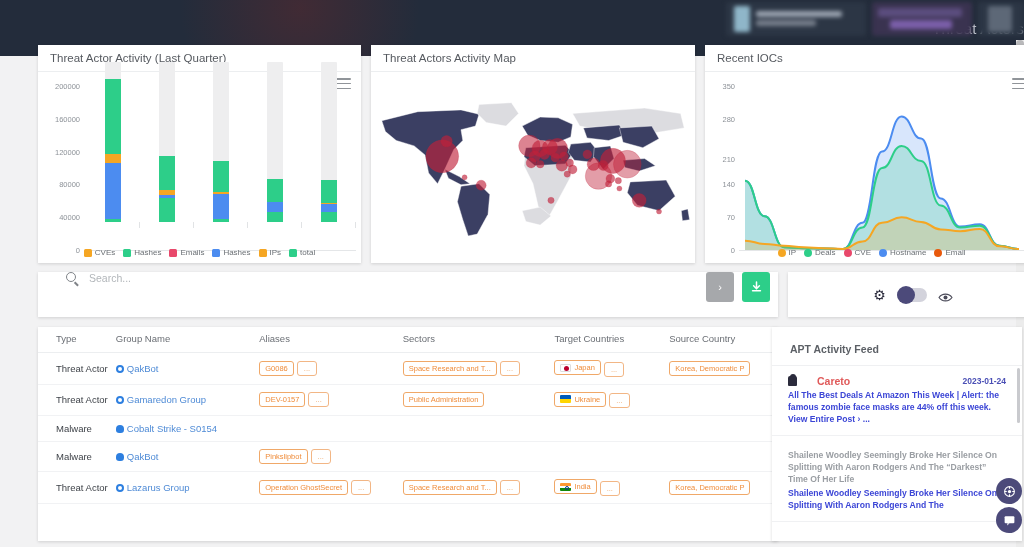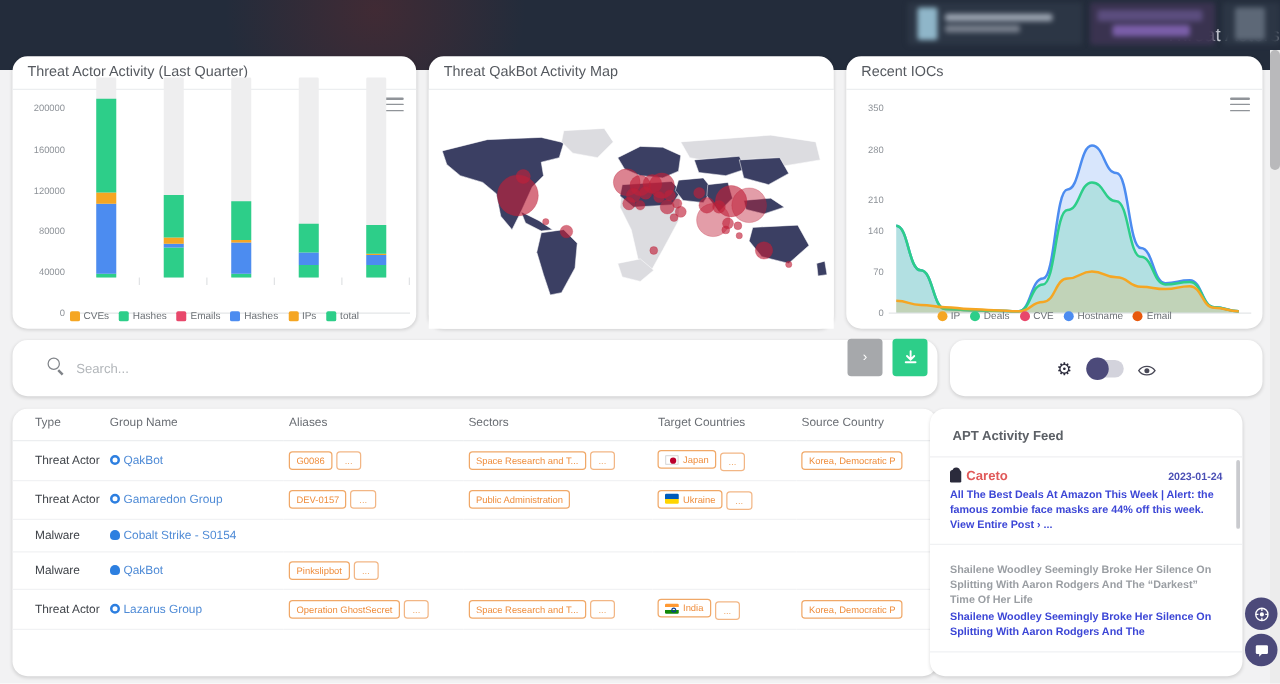--- a/index.html
+++ b/index.html
@@ -29,21 +29,21 @@
   .bar3 { left: 30px; top: 18px; width: 60px; height: 6px; background: #777f8c; }
   .bar4 { left: 6px; top: 6px; width: 84px; height: 9px; background: #5b4d7e; }
   .bar5 { left: 18px; top: 18px; width: 62px; height: 9px; background: #7a5ea8; }
   .bar6 { left: 10px; top: 4px; width: 24px; height: 26px; background: #5d6877; }
 
   
   .page-scroll { position: absolute; right: 0; top: 40px; width: 8px; height: 507px; background: #ececec; }
   .page-scroll .thumb { position: absolute; top: 0; left: 0; width: 8px; height: 96px; background: #b9b9bb; border-radius: 4px; }
 
   
-  .card { background: #fff; border-radius: 12px; box-shadow: 0 1px 3px rgba(0,0,0,.14); position: absolute; }
+  .card { background: #fff; border-radius: 0; box-shadow: 0 1px 3px rgba(0,0,0,.14); position: absolute; margin-left: 28px; }
   .card-head { height: 27px; border-bottom: 1px solid #eceef0; display: flex; align-items: center; padding: 0 12px; }
   .card-title { font-size: 11.5px; color: #55595f; }
 
   
   .c1 { left: 10px; top: 45px; width: 323px; height: 218px; }
   .c2 { left: 343px; top: 45px; width: 324px; height: 218px; }
   .c3 { left: 677px; top: 45px; width: 333px; height: 218px; }
 
   .menu-icon { position: absolute; right: 10px; top: 33px; width: 16px; height: 12px; cursor: pointer; }
   .menu-icon span { display: block; height: 1.6px; background: #909499; margin-bottom: 3.2px; border-radius: 1px; }
@@ -65,21 +65,21 @@
   .lg-ci { width: 8px; height: 8px; border-radius: 50%; }
 
   
   .map-wrap { position: absolute; left: 0; top: 27px; width: 100%; height: 191px; overflow: hidden; background: #fff; }
 
   
   .iocs-svg { position: absolute; left: 0; top: 0; }
 
   
   .searchcard { left: 10px; top: 272px; width: 740px; height: 45px; }
-  .search-row { display: flex; align-items: flex-end; height: 100%; padding: 16px 8px; gap: 8px; }
+  .search-row { display: flex; align-items: flex-start; height: 100%; padding: 0 8px; gap: 8px; }
   .s-icon { width: 15px; height: 15px; position: relative; margin-left: 20px; flex: 0 0 auto; }
   .s-icon .ring { position: absolute; width: 10px; height: 10px; border: 1.6px solid #808489; border-radius: 50%; left: 0; top: 0; }
   .s-icon .hdl { position: absolute; width: 5px; height: 1.6px; background: #808489; transform: rotate(45deg); left: 8px; top: 11px; }
   .search-input { flex: 1; border: none; outline: none; font-size: 10.5px; color: #4a4e53; font-family: "Liberation Sans", sans-serif; }
   .search-input::placeholder { color: #b2b6ba; }
   .sq-btn { width: 28px; height: 30px; border-radius: 3px; display: flex; align-items: center; justify-content: center; border: none; cursor: pointer; }
   .sq-grey { background: #a6a8ab; color: #fff; font-size: 11px; }
   .sq-green { background: #2dce89; color: #fff; }
 
   .togglecard { left: 760px; top: 272px; width: 250px; height: 45px; }
@@ -113,21 +113,21 @@
   .flag-in { background: linear-gradient(#ff9933 33%, #fff 33%, #fff 66%, #138808 66%); position: relative; }
   .flag-in::after { content:""; position:absolute; left:4.2px; top:3px; width:2.4px; height:2.4px; border:.6px solid #0a3d91; border-radius:50%; }
 
   
   .feedcard { left: 744px; top: 327px; width: 250px; height: 214px; overflow: hidden; font-weight: bold; }
   .feed-title { font-size: 10.5px; color: #5c6066; padding: 16px 0 10px 18px; border-bottom: 1px solid #eff0f2; }
   .feed-body { position: relative; height: 166px; overflow: hidden; }
   .feed-scroll { position: absolute; right: 2px; top: 2px; width: 3px; height: 55px; background: #c9cace; border-radius: 2px; }
   .feed-item { padding: 9px 16px 9px 16px; border-bottom: 1px solid #f0f1f3; }
   .feed-head { display: flex; align-items: center; justify-content: space-between; }
-  .feed-actor { display: flex; align-items: center; gap: 4px; color: #e05a5a; font-size: 10.5px; }
+  .feed-actor { display: flex; align-items: center; gap: 20px; color: #e05a5a; font-size: 10.5px; }
   .actor-ico { width: 9px; height: 10px; background: #2b2b3c; border-radius: 2px 2px 1px 1px; position: relative; }
   .actor-ico::before { content:""; position:absolute; left:1.5px; top:-2px; width:6px; height:3px; background:#2b2b3c; border-radius:3px 3px 0 0; }
   .feed-date { color: #4a4fb5; font-size: 8.5px; }
   .feed-sub { color: #9a9ea3; font-size: 8.6px; line-height: 1.42; margin-top: 4px; }
   .feed-link { color: #3c46d6; font-size: 8.6px; line-height: 1.42; margin-top: 2px; cursor: pointer; }
 
   
   .fab { position: absolute; right: 2px; width: 26px; height: 26px; border-radius: 50%; background: #4c4a7a; display: flex; align-items: center; justify-content: center; color: #fff; cursor: pointer; }
   .fab.one { top: 478px; }
   .fab.two { top: 507px; }
@@ -243,21 +243,21 @@
           <div class="legend-item">
             <span class="lg-sq" style="background: rgb(45, 206, 137);"></span>
             <span>total</span>
           </div>
         </div>
     </div>
   </div>
 
   <div class="card c2">
     <div class="card-head">
-      <div class="card-title">Threat QakBot Activity Map</div>
+      <div class="card-title">Threat Actors Activity Map</div>
     </div>
     <div class="map-wrap">
       <svg width="324" height="191" viewBox="0 0 900 420" preserveAspectRatio="xMidYMid meet">
         <g id="map-land">
             <path d="M30,80 L130,55 L250,50 L300,62 L290,95 L250,105 L255,135 L230,160 L205,215 L185,255 L160,225 L150,175 L120,150 L70,135 L40,110 Z" fill="#3b3f63" stroke="#ffffff" stroke-width="1.2"></path>
             <path d="M300,35 L390,30 L410,60 L375,95 L320,85 L295,60 Z" fill="#dcdce0" stroke="#ffffff" stroke-width="1.2"></path>
             <path d="M205,215 L245,235 L275,255 L250,258 L215,240 Z" fill="#3b3f63" stroke="#ffffff" stroke-width="1.2"></path>
             <path d="M250,262 L300,255 L330,285 L325,340 L295,395 L270,400 L255,355 L240,305 Z" fill="#3b3f63" stroke="#ffffff" stroke-width="1.2"></path>
             <path d="M420,95 L470,70 L520,72 L560,90 L555,125 L520,140 L470,135 L435,120 Z" fill="#3b3f63" stroke="#ffffff" stroke-width="1.2"></path>
             <path d="M430,160 L520,150 L560,165 L555,235 L520,300 L495,345 L465,320 L450,255 L425,205 Z" fill="#dcdce0" stroke="#ffffff" stroke-width="1.2"></path>

